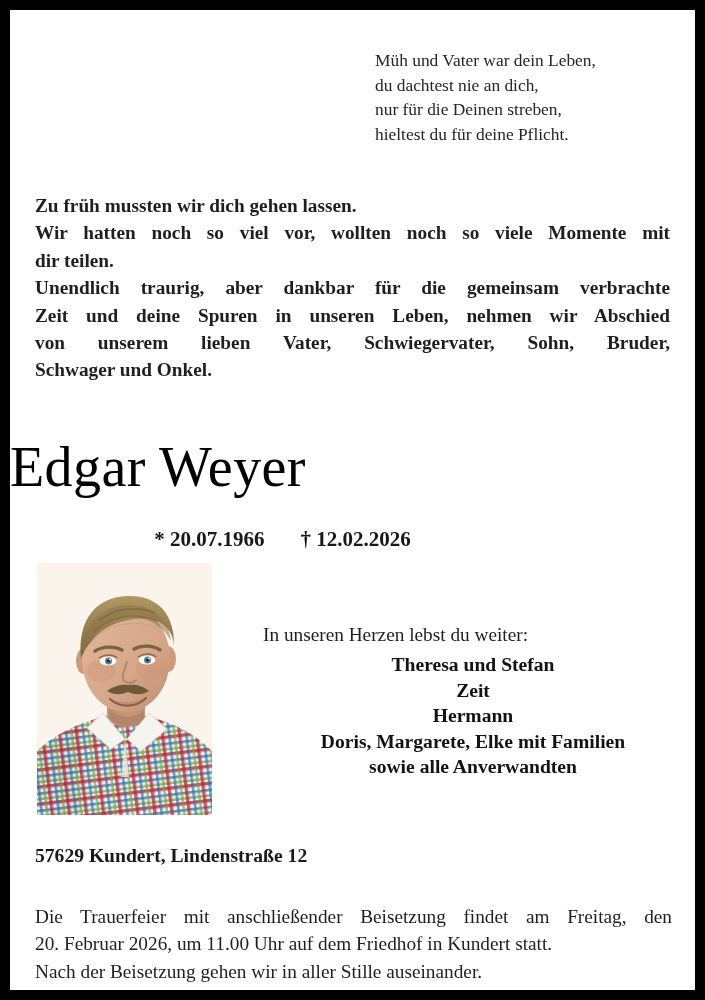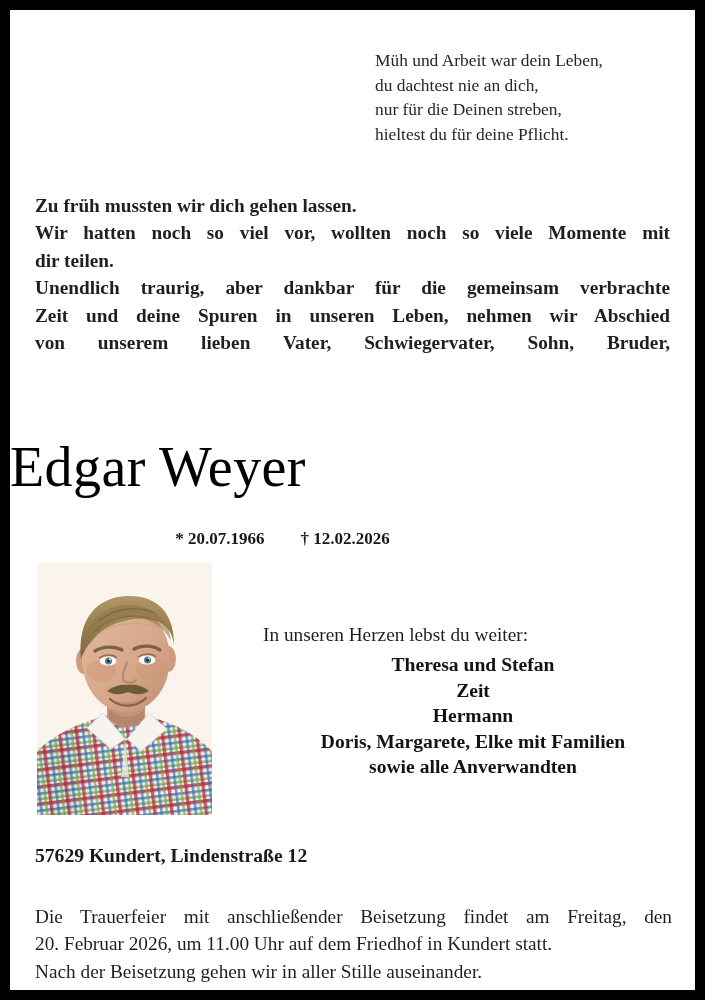--- a/index.html
+++ b/index.html
@@ -83,21 +83,21 @@
     color: #000000;
   }
 
   
   #life-dates {
     position: absolute;
     left: 0;
     top: 516px;
     width: 545px;
     text-align: center;
-    font-size: 17px;
+    font-size: 21px;
     line-height: 26px;
     font-weight: 700;
     color: #18181b;
   }
   #life-dates .date-gap {
     display: inline-block;
     width: 36px;
   }
   .sym { font-weight: 700; }
 
@@ -170,33 +170,34 @@
     text-align-last: justify;
   }
 </style>
 </head>
 <body>
 
 <div id="notice-frame">
   <div id="notice-card">
 
     <div id="verse-block">
-      <div class="verse-line">Müh und Arbeit war dein Leben,</div>
+      <div class="verse-line">Müh und Vater war dein Leben,</div>
       <div class="verse-line">du dachtest nie an dich,</div>
       <div class="verse-line">nur für die Deinen streben,</div>
       <div class="verse-line">hieltest du für deine Pflicht.</div>
     </div>
 
     <div id="tribute-block">
       <span class="tribute-line">Zu früh mussten wir dich gehen lassen.</span>
       <span class="tribute-line justify">Wir hatten noch so viel vor, wollten noch so viele Momente mit</span>
       <span class="tribute-line">dir teilen.</span>
       <span class="tribute-line justify">Unendlich traurig, aber dankbar für die gemeinsam verbrachte</span>
       <span class="tribute-line justify">Zeit und deine Spuren in unseren Leben, nehmen wir Abschied</span>
       <span class="tribute-line justify">von unserem lieben Vater, Schwiegervater, Sohn, Bruder,</span>
+      <span class="tribute-line">Schwager und Onkel.</span>
     </div>
 
     <div id="deceased-name">Edgar Weyer</div>
 
     <div id="life-dates">
       <span class="sym">*</span><span>&nbsp;</span><span>20.07.1966</span><span class="date-gap"></span><span class="sym">†</span><span>&nbsp;</span><span>12.02.2026</span>
     </div>
 
     <div id="portrait-photo">
       <svg width="175" height="252" viewBox="0 0 175 252">

